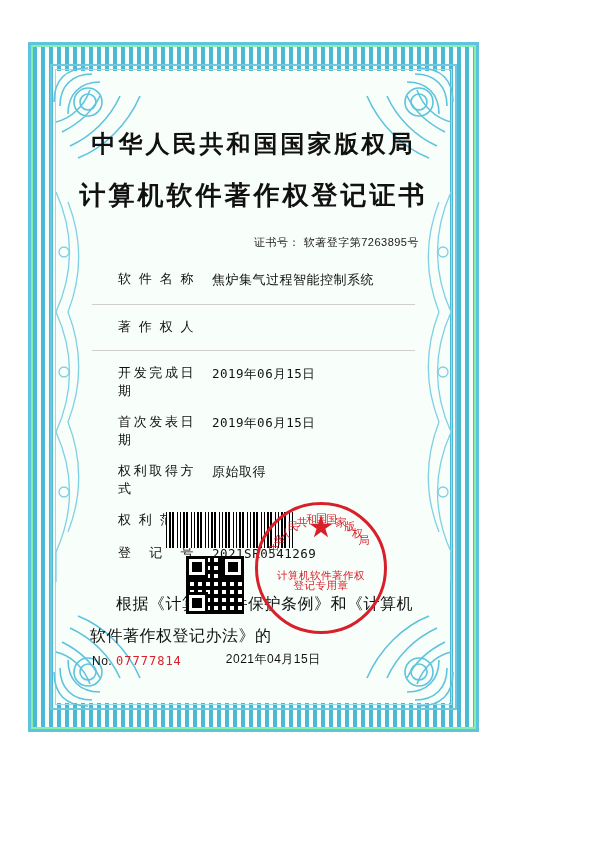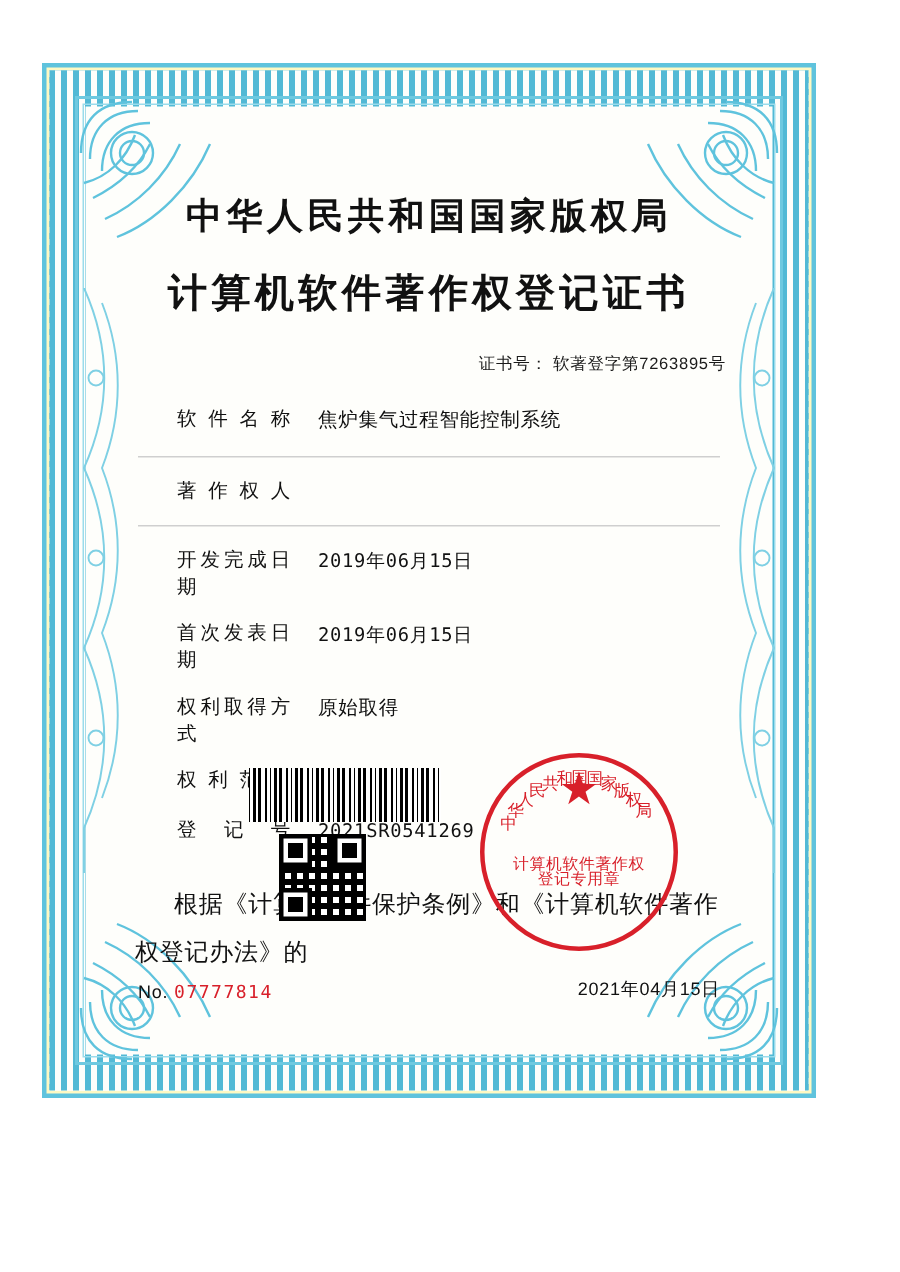--- a/index.html
+++ b/index.html
@@ -13,23 +13,23 @@
     font-family: "Liberation Sans", sans-serif;
     position: relative;
     overflow: hidden;
   }
 
   
   .cert-page {
     position: absolute;
     left: 28px;
     top: 42px;
-    width: 516px;
+    width: 451px;
     height: 690px;
-    background: #fef9c3;
+    background: #86efac;
     box-sizing: border-box;
   }
 
   
   .border-outer {
     position: absolute;
     inset: 0;
     border: 3px solid #5fc3dd;
     box-sizing: border-box;
   }
@@ -261,24 +261,25 @@
   }
   .seal-line1 { top: 64px; }
   .seal-line2 { top: 74px; }
 
   .footer-row {
     position: absolute;
     left: 16px;
     right: 16px;
     bottom: 16px;
     display: flex;
-    justify-content: space-between;
+    justify-content: flex-start;
     align-items: flex-end;
     font-size: 12px;
     color: #111;
+    gap: 44px;
   }
   .doc-no { letter-spacing: 0.5px; }
   .doc-no .red {
     color: #d8202a;
     font-family: "DejaVu Sans Mono", monospace;
     letter-spacing: 1px;
   }
   .issue-date { letter-spacing: 0.5px; }
 </style>
 </head>

